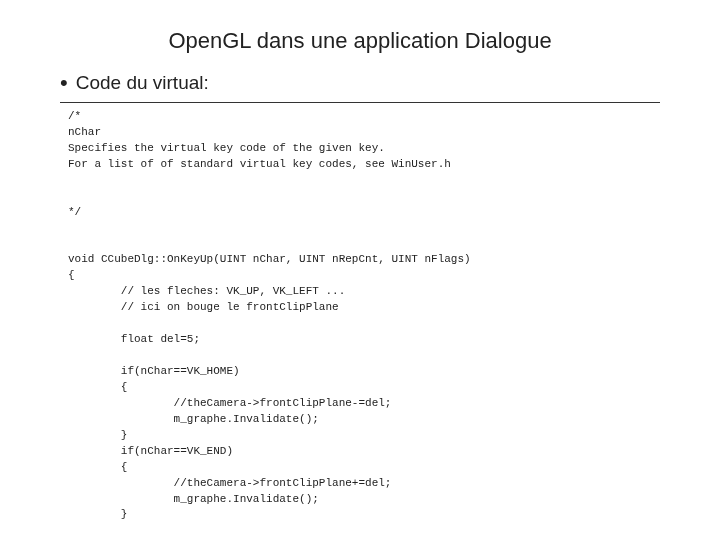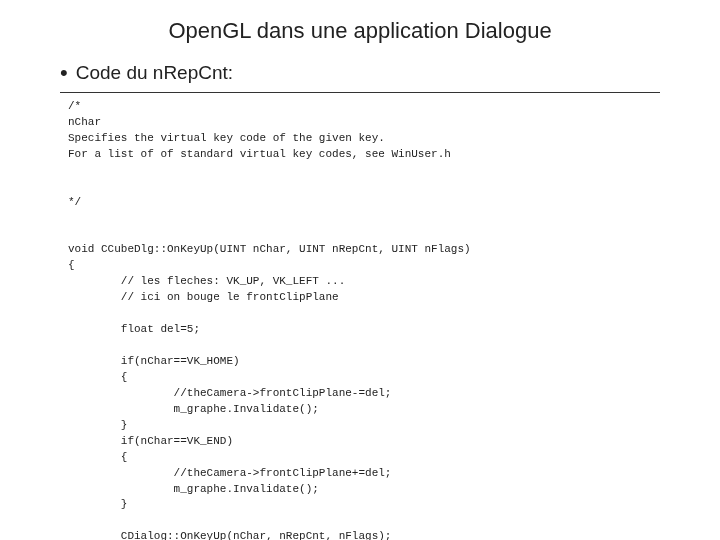--- a/index.html
+++ b/index.html
@@ -13,21 +13,21 @@
       height: 540px;
       background: #ffffff;
       font-family: Arial, Helvetica, sans-serif;
       overflow: hidden;
     }
 
     .page {
       width: 720px;
       height: 540px;
       background: #ffffff;
-      padding: 18px 60px 18px 60px;
+      padding: 28px 60px 18px 60px;
     }
 
     .title {
       font-size: 22px;
       font-weight: normal;
       color: #222;
       text-align: center;
       margin-bottom: 18px;
     }
 
@@ -62,21 +62,21 @@
     }
   </style>
 </head>
 <body>
 
 <div class="page">
   <div class="title">OpenGL dans une application Dialogue</div>
 
   <div class="bullet-heading">
     <span class="bullet-dot">•</span>
-    <span>Code du nRepCnt:</span>
+    <span>Code du virtual:</span>
   </div>
 
   <hr class="divider">
 
   <div class="code-block" id="code-container">/*
 nChar
 Specifies the virtual key code of the given key.
 For a list of of standard virtual key codes, see WinUser.h
 
 

